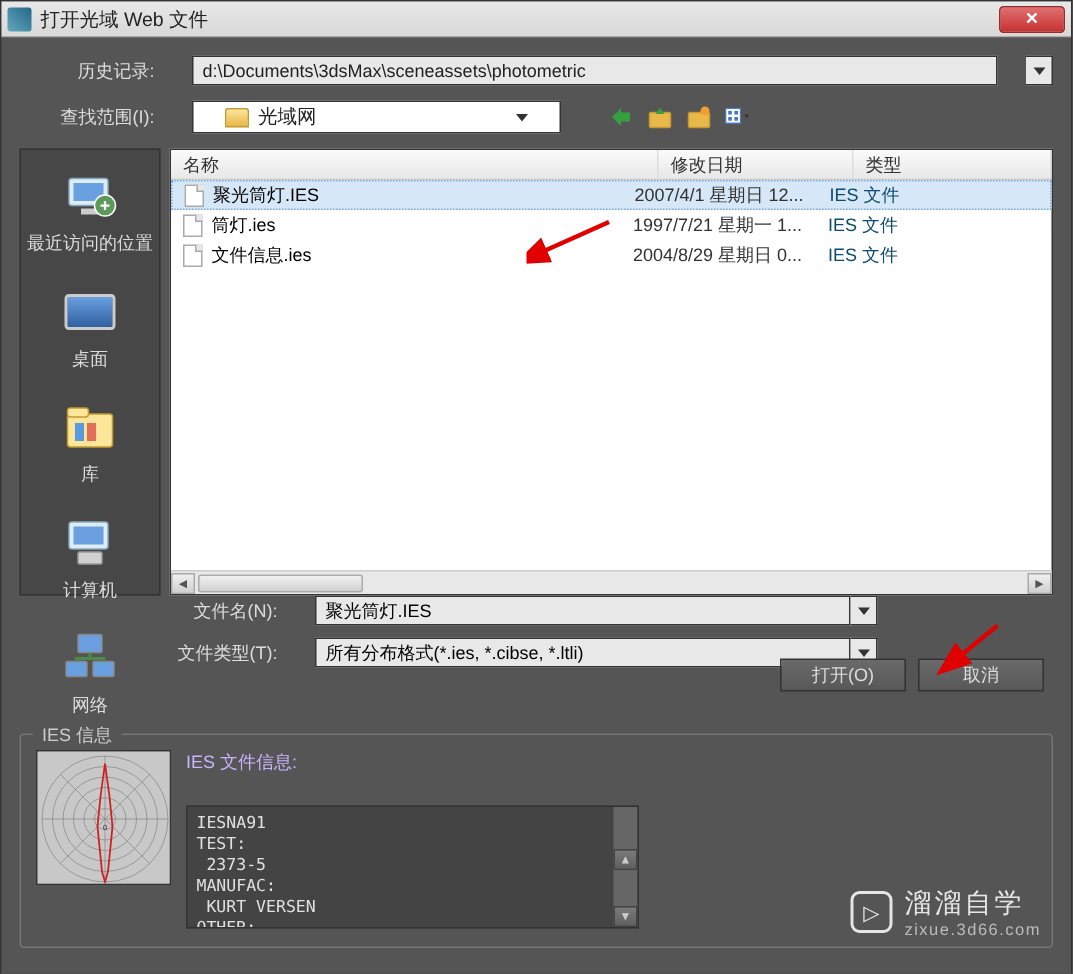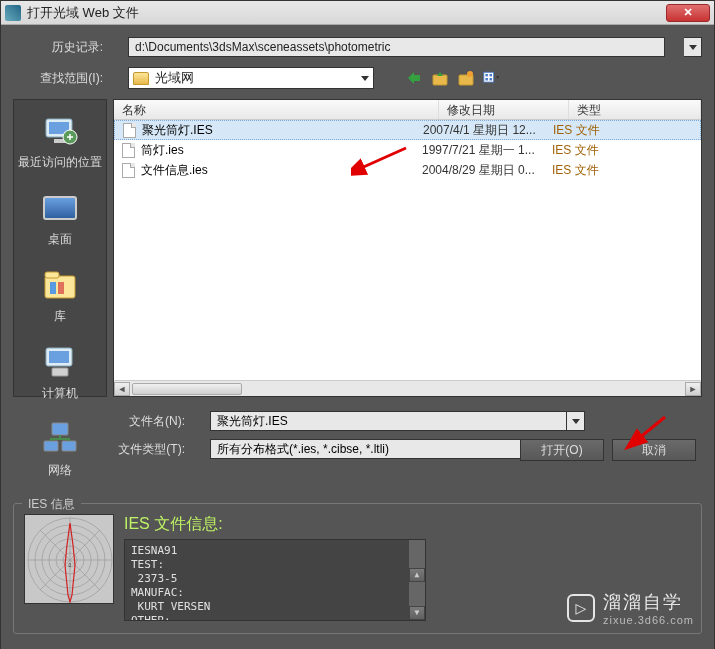--- a/index.html
+++ b/index.html
@@ -13,21 +13,21 @@
 
 .body { background: #555555; padding: 12px 12px 0 12px; position: relative; height: calc(649px - 24px); }
 
 .row { display: flex; align-items: center; margin-bottom: 10px; gap: 19px; }
 .label { color: #ddd; text-align: right; padding-right: 6px; width: 96px; font-size: 12px; }
 
 .history-input { flex: 1; height: 20px; background: #e8e8e8; border: 1px solid #333; color: #222; padding: 0 6px; font-size: 12px; }
 .dropdown-btn { width: 18px; height: 20px; background: #e8e8e8; border: 1px solid #333; border-left: none; display: flex; align-items: center; justify-content: center; }
 .caret-down { width: 0; height: 0; border-left: 4px solid transparent; border-right: 4px solid transparent; border-top: 5px solid #333; }
 
-.lookin-box { display: flex; align-items: center; height: 22px; border: 1px solid #333; background: #fff; padding: 0 4px; width: 246px; }
+.lookin-box { display: flex; align-items: center; height: 22px; border: 1px solid #333; background: #fff; padding: 0 21px; width: 246px; }
 .folder-icon-s { width: 16px; height: 13px; background: linear-gradient(#fce69a,#e8b84a); border: 1px solid #c49930; border-radius: 2px 2px 0 0; margin-right: 6px; }
 .lookin-box .text { flex: 1; color: #222; font-size: 13px; }
 
 .toolbar-icons { display: flex; gap: 8px; margin-left: 12px; align-items: center; }
 .ico { width: 18px; height: 18px; display: flex; align-items: center; justify-content: center; font-size: 14px; }
 .ico-back { color: #34a040; }
 .ico-up { color: #e8b030; }
 .ico-new { color: #e07030; }
 .ico-view { color: #4878c8; }
 
@@ -42,45 +42,45 @@
 .filelist-header { display: flex; height: 20px; background: linear-gradient(#fafafa,#e8e8e8); border-bottom: 1px solid #ccc; }
 .col { padding: 2px 8px; border-right: 1px solid #ddd; font-size: 12px; color: #333; }
 .col-name { width: 325px; }
 .col-date { width: 130px; }
 .col-type { flex: 1; }
 .filelist-body .file-row { display: flex; height: 20px; align-items: center; font-size: 12px; }
 .file-row.selected { background: #d6e8f7; border: 1px dotted #7aa8d8; }
 .fcell { padding: 0 8px; display: flex; align-items: center; }
 .fcell.name { width: 300px; }
 .fcell.date { width: 130px; color: #333; }
-.fcell.type { flex: 1; color: #a16207; }
+.fcell.type { flex: 1; color: #0c4a6e; }
 .file-ico { width: 13px; height: 15px; background: #fff; border: 1px solid #aaa; margin-right: 6px; position: relative; }
 .file-ico:before { content: ""; position: absolute; right: -1px; top: -1px; width: 4px; height: 4px; background: #e8e8e8; border-left: 1px solid #aaa; border-bottom: 1px solid #aaa; }
 
 .hscroll { position: absolute; bottom: 0; left: 0; right: 0; height: 16px; background: #e8e8e8; border-top: 1px solid #ccc; display: flex; align-items: center; }
 .hscroll .thumb { width: 110px; height: 12px; background: linear-gradient(#f0f0f0,#d0d0d0); border: 1px solid #aaa; border-radius: 2px; margin-left: 2px; }
 .hscroll .arrow { width: 16px; height: 14px; background: linear-gradient(#f0f0f0,#d0d0d0); border: 1px solid #aaa; display: flex; align-items: center; justify-content: center; font-size: 9px; color: #555; }
 .hscroll .track { flex: 1; }
 
-.bottom-fields { margin-top: 14px; }
+.bottom-fields { }
 .bottom-fields .row { margin-bottom: 8px; }
 .bottom-fields .label { width: 178px; }
 .field-combo { display: flex; flex: 1; max-width: 375px; }
 .field-combo input { flex: 1; height: 20px; background: #e8e8e8; border: 1px solid #333; padding: 0 6px; font-size: 12px; }
 
 .btn { width: 84px; height: 22px; background: linear-gradient(#6a6a6a,#585858); border: 1px solid #333; color: #ddd; font-size: 12px; display: flex; align-items: center; justify-content: center; margin-left: auto; }
 .btn-area { display: flex; gap: 8px; position: absolute; right: 18px; top: 414px; }
 
 .ies-frame { margin-top: 44px; border: 1px solid #777; border-radius: 3px; padding: 10px 10px 12px; position: relative; }
 .ies-frame .frame-label { position: absolute; top: -8px; left: 8px; background: #555; padding: 0 6px; color: #ccc; font-size: 12px; }
 .ies-content { display: flex; gap: 10px; }
 .ies-thumb { width: 90px; height: 90px; background: #c8c8c8; border: 1px solid #333; position: relative; overflow: hidden; }
 .ies-thumb svg { position: absolute; top: 0; left: 0; }
 .ies-info { flex: 1; }
-.ies-info-label { color: #bef264; font-size: 16px; margin-bottom: 4px; }
+.ies-info-label { color: #c4b5fd; font-size: 12px; margin-bottom: 20px; }
 .ies-text { width: 302px; height: 82px; background: #444; color: #e0e0e0; font-family: monospace; font-size: 11px; padding: 4px 6px; border: 1px solid #333; overflow: hidden; position: relative; white-space: pre; line-height: 14px; }
 .ies-vscroll { position: absolute; right: 0; top: 0; width: 16px; bottom: 0; background: #666; }
 .ies-vscroll .arrow { width: 16px; height: 14px; background: linear-gradient(#7a7a7a,#606060); border: 1px solid #444; display: flex; align-items: center; justify-content: center; font-size: 8px; color: #ccc; }
 .ies-vscroll .arrow.down { position: absolute; bottom: 0; }
 
 .arrow-svg { position: absolute; pointer-events: none; }
 .arrow1 { left: 350px; top: 118px; }
 .arrow2 { left: 622px; top: 390px; }
 
 .watermark { position: absolute; right: 20px; bottom: 24px; display: flex; align-items: center; gap: 8px; opacity: 0.85; }

